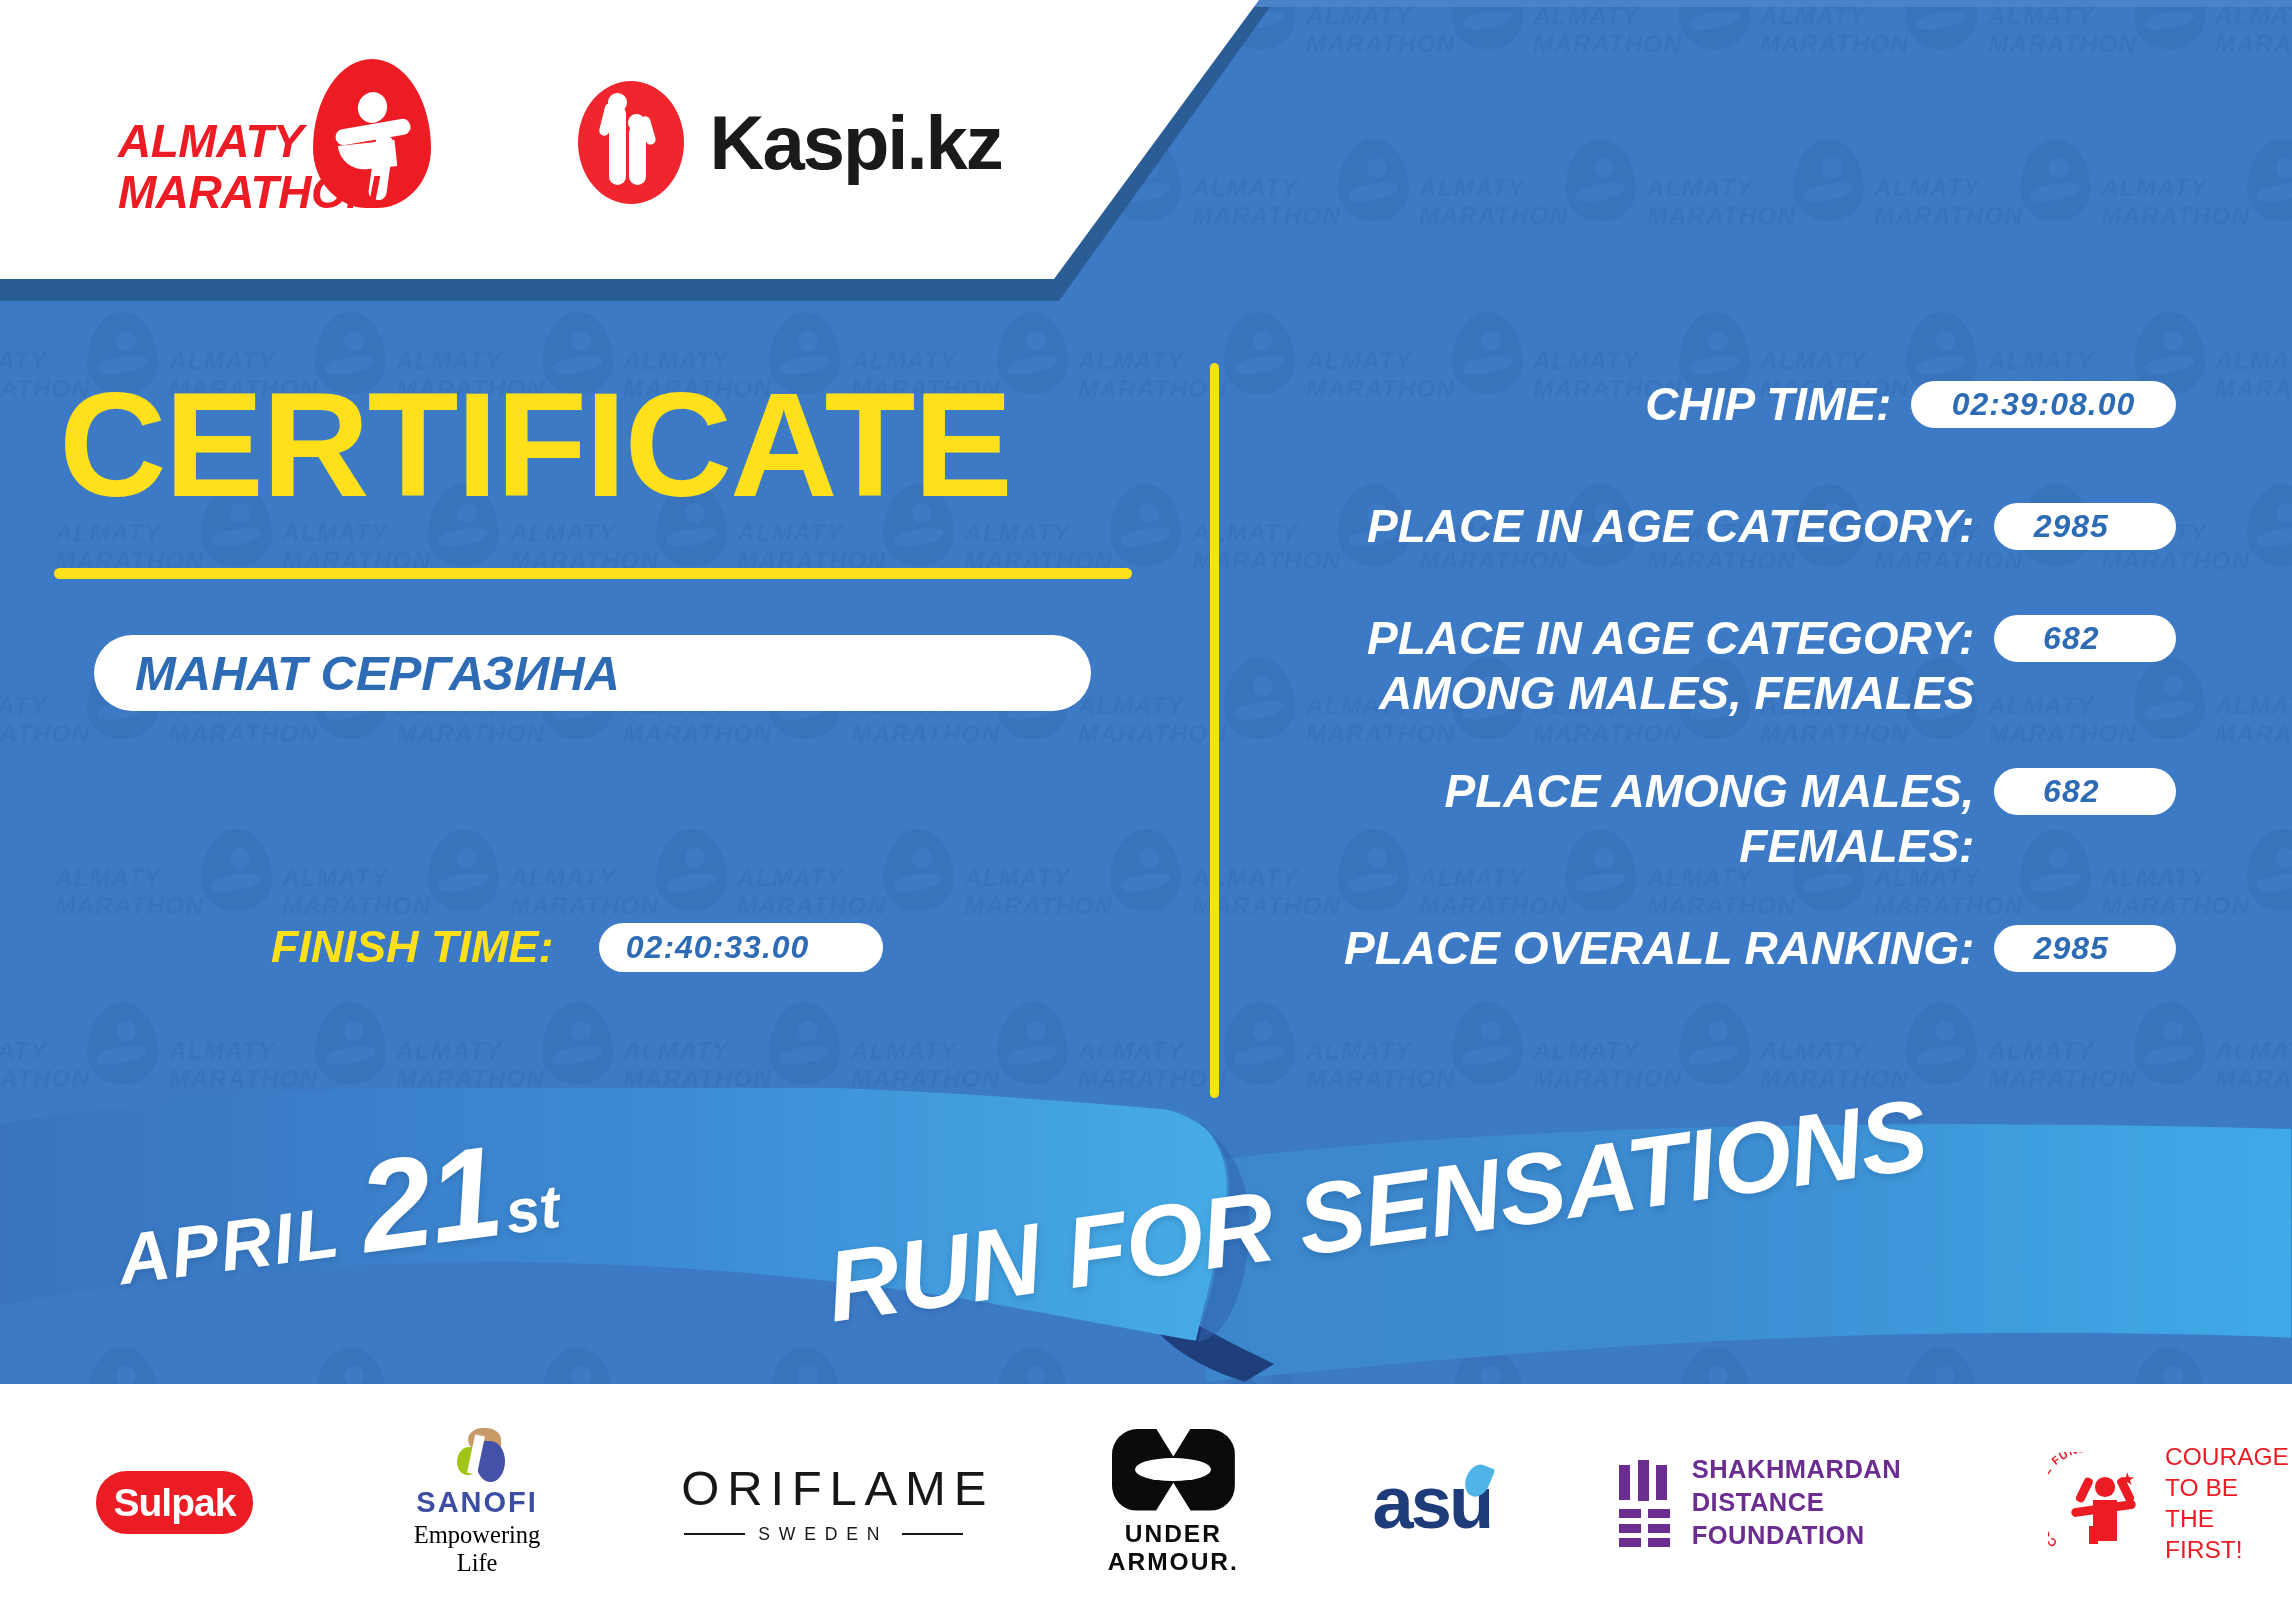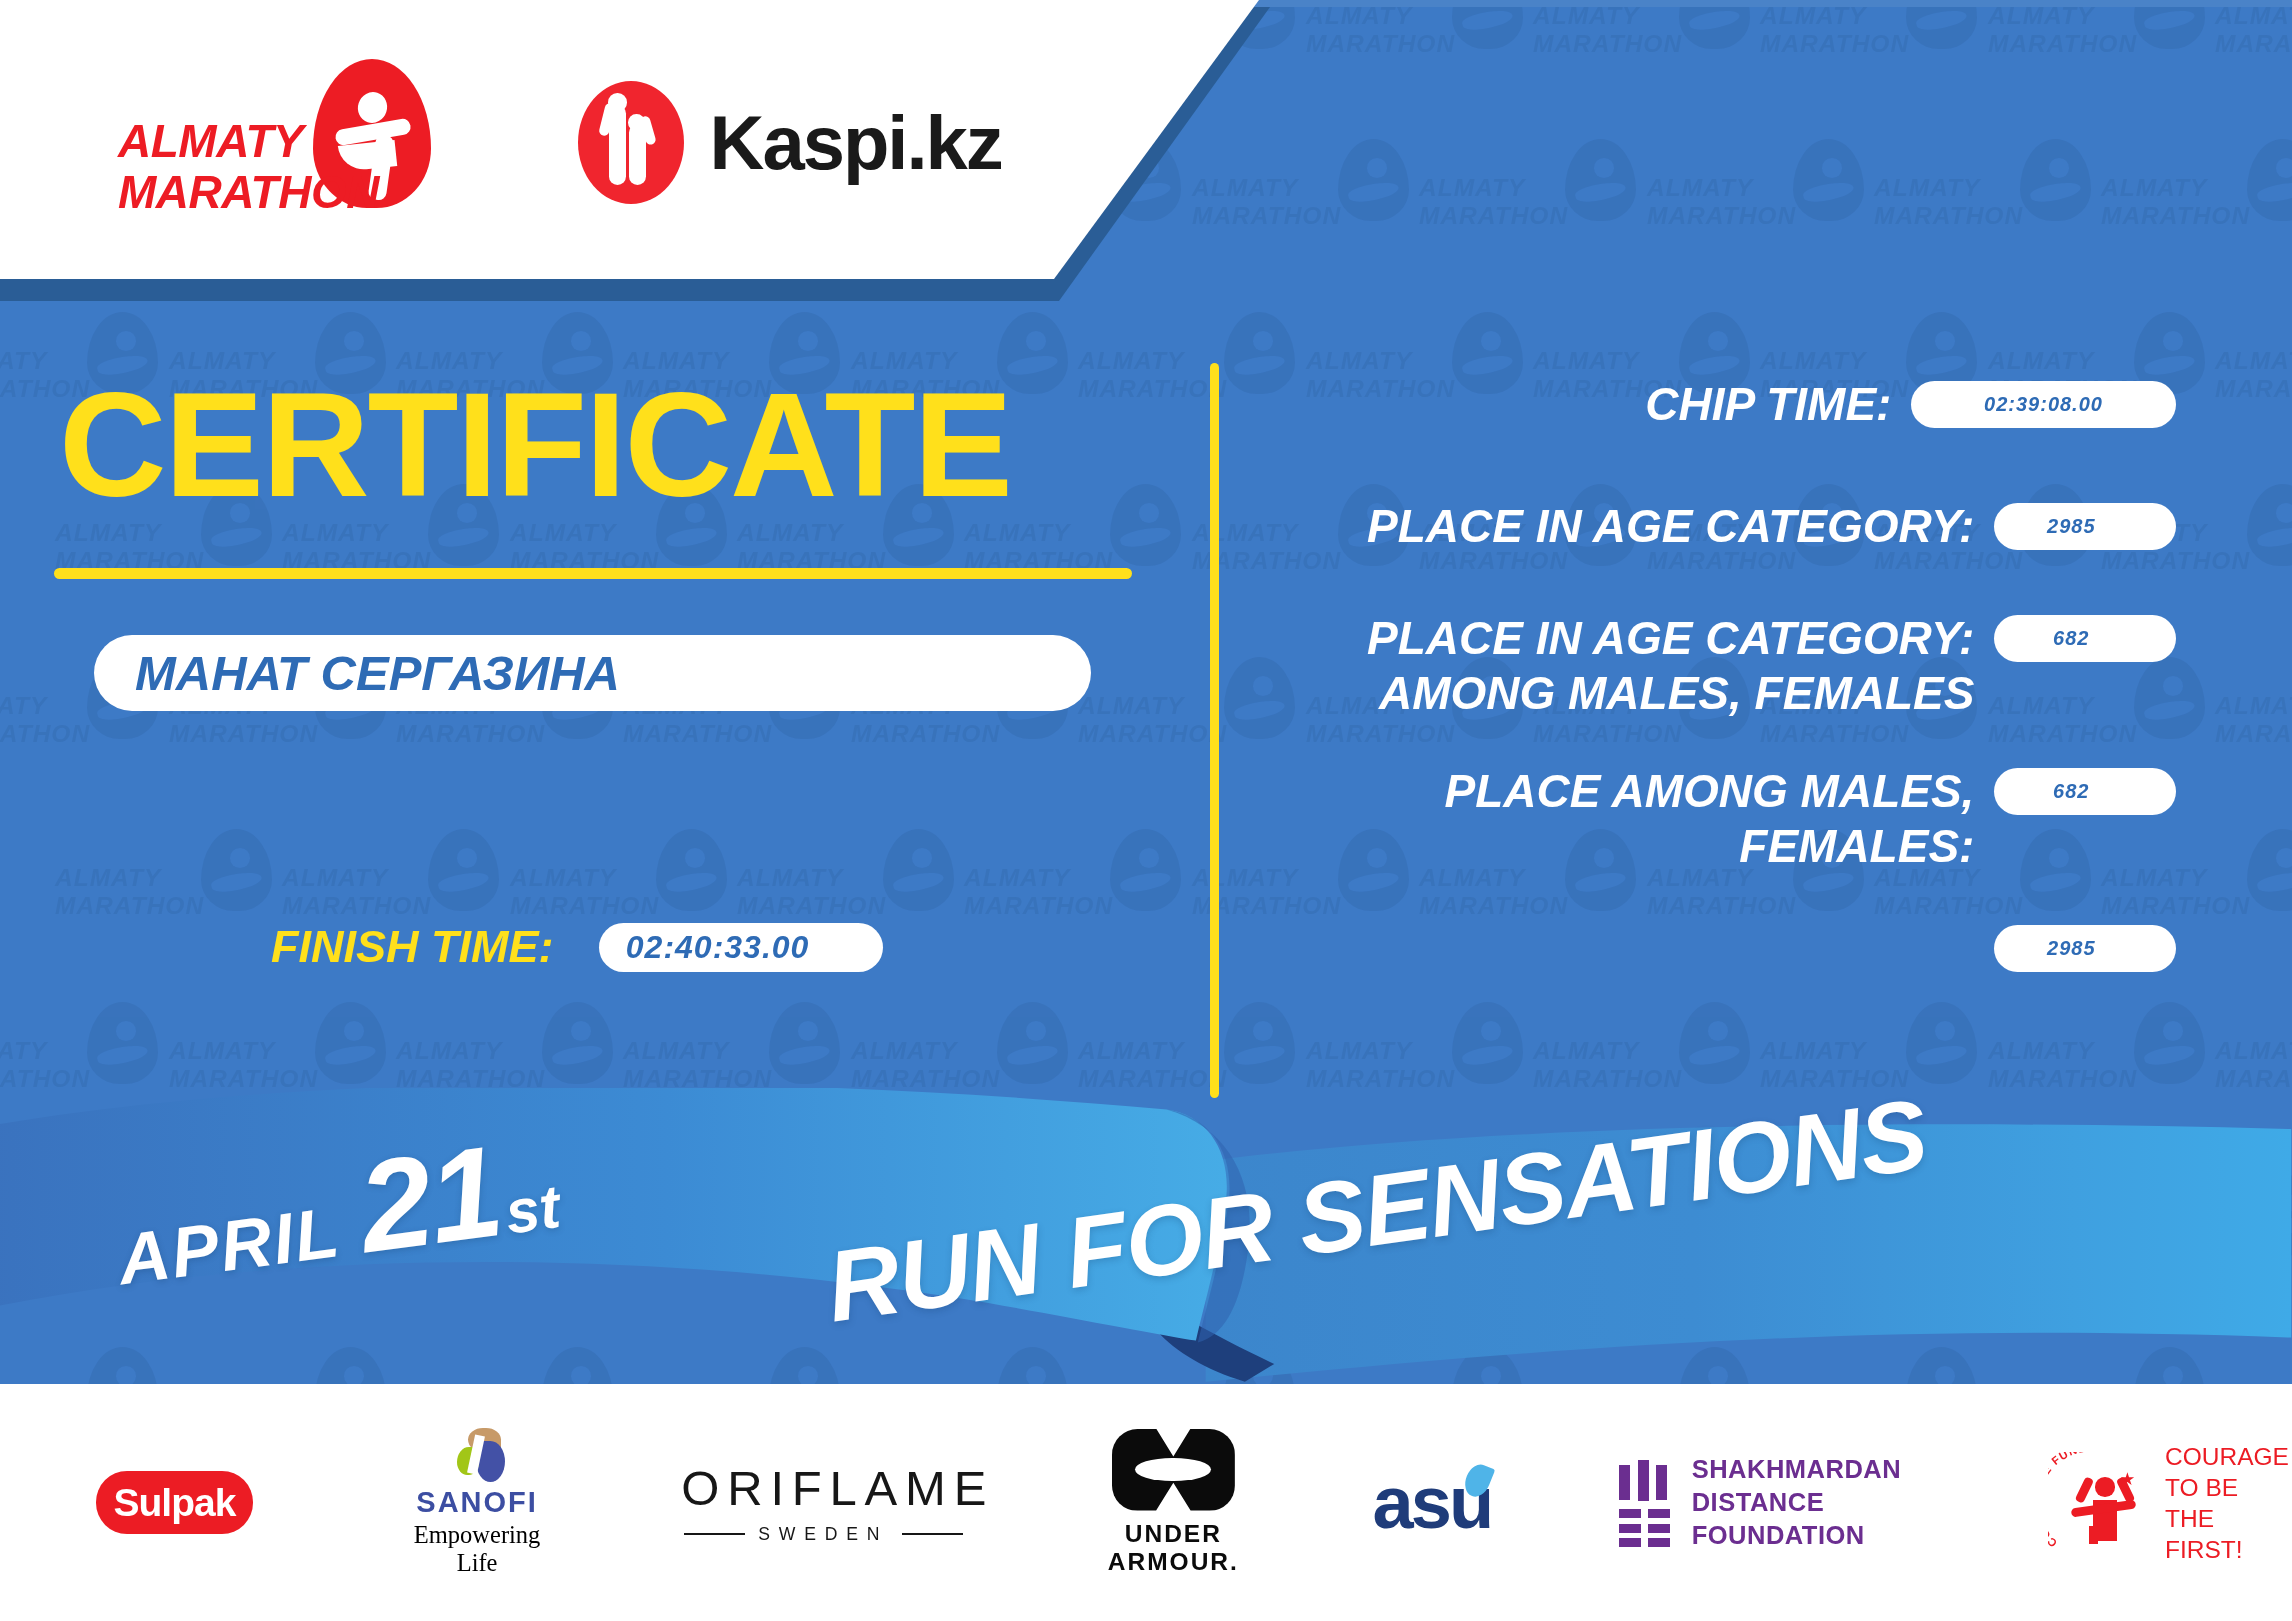--- a/index.html
+++ b/index.html
@@ -173,21 +173,21 @@
     font-family:"Liberation Sans",sans-serif;
   }
   .srow .spill{
     flex:0 0 auto;
     width:182px;height:47px;background:#fff;border-radius:23.5px;
     display:flex;align-items:center;justify-content:center;
     margin-top:3.9px;
   }
   .srow.wide .spill{width:265px;}
   .spill-val{
-    color:#2E6BB5;font-weight:bold;font-style:italic;font-size:20px;
+    color:#2E6BB5;font-weight:bold;font-style:italic;font-size:32px;
     letter-spacing:1px;font-family:"Liberation Sans",sans-serif;
     transform:translateX(-13.7px);white-space:nowrap;
   }
   .srow.wide .spill-val{transform:translateX(0);}
   .srow.r1{margin-bottom:67px;}
   .srow.r2{margin-bottom:57px;}
   .srow.r3{margin-bottom:43px;}
   .srow.r4{margin-bottom:47px;}
 
   
@@ -832,20 +832,21 @@
     </div>
 
     <div class="srow r4">
       <div class="slabel">PLACE AMONG MALES, FEMALES:</div>
       <div class="spill">
         <span class="spill-val">682</span>
       </div>
     </div>
 
     <div class="srow">
+      <div class="slabel">PLACE OVERALL RANKING:</div>
       <div class="spill">
         <span class="spill-val">2985</span>
       </div>
     </div>
 
   </div>
 
   <div class="ribbon-wrap">
     <svg class="ribbon-svg" width="2293" height="323" viewBox="0 0 2339 330">
       <defs>

